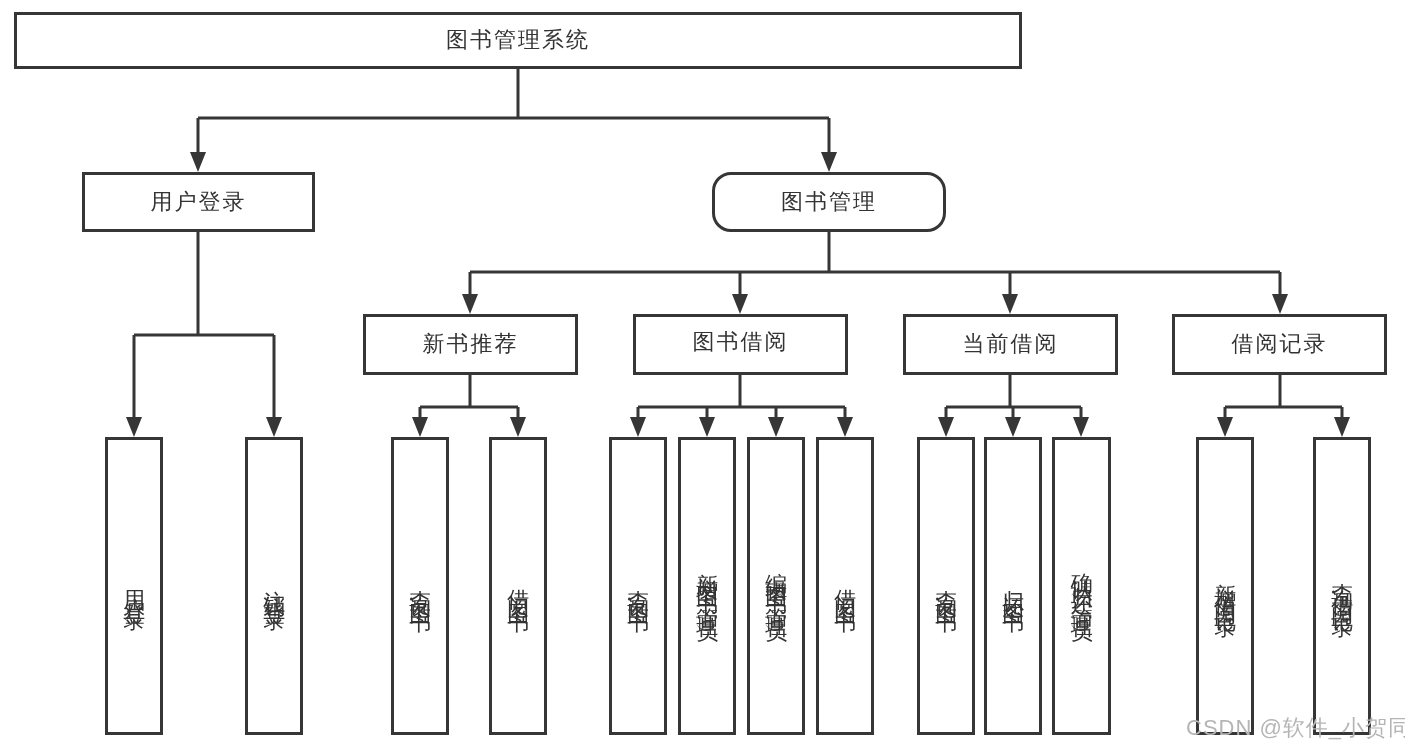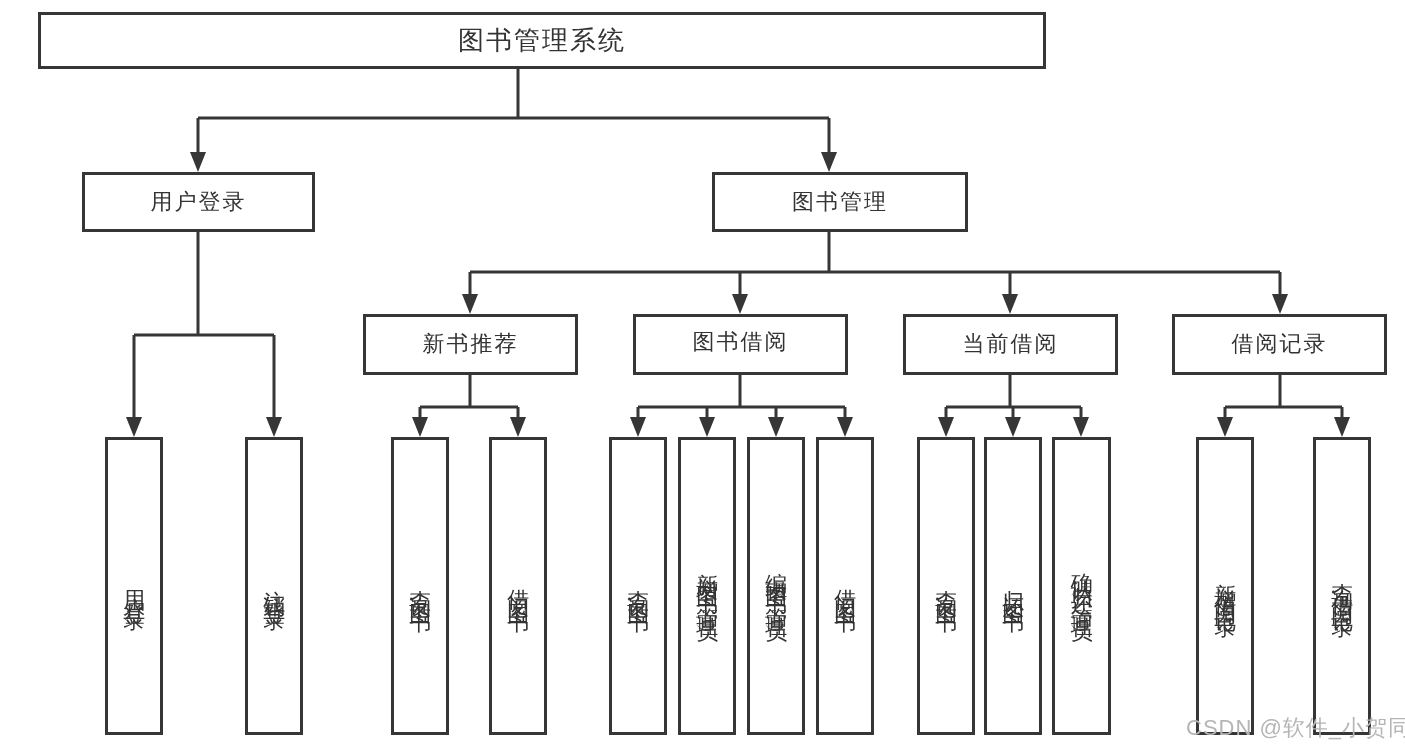--- a/index.html
+++ b/index.html
@@ -31,21 +31,21 @@
     border: 3px solid var(--line);
     color: var(--text);
     display: flex;
     align-items: center;
     justify-content: center;
     font-size: 22px;
     letter-spacing: 2px;
     text-align: center;
     line-height: 1.2;
   }
-  .box.root { font-size: 26px; margin-left: 24px; }
+  .box.root { font-size: 22px; }
   .box.v {
     writing-mode: vertical-rl;
     letter-spacing: 7px;
     font-size: 22px;
     padding: 6px 0;
   }
   .watermark {
     position: absolute;
     left: 1186px; top: 713px;
     font-size: 22px;
@@ -96,21 +96,21 @@
       <polygon points="1005,417 1021,417 1013,437"></polygon>
       <polygon points="1073,417 1089,417 1081,437"></polygon>
       <polygon points="1217,417 1233,417 1225,437"></polygon>
       <polygon points="1334,417 1350,417 1342,437"></polygon>
     </g>
   </svg>
 
   <div class="box root" style="left:14px; top:12px; width:1008px; height:57px;">图书管理系统</div>
 
   <div class="box" style="left:82px; top:172px; width:233px; height:60px;">用户登录</div>
-  <div class="box" style="left:712px; top:172px; width:256px; height:60px;">图书管理</div>
+  <div class="box" style="left:712px; top:172px; width:234px; height:60px;border-radius:19px;">图书管理</div>
 
   <div class="box" style="left:363px; top:314px; width:215px; height:61px;">新书推荐</div>
   <div class="box" style="left:633px; top:314px; width:215px; height:61px;font-family:Liberation Mono, monospace;">图书借阅</div>
   <div class="box" style="left:903px; top:314px; width:215px; height:61px;">当前借阅</div>
   <div class="box" style="left:1172px; top:314px; width:215px; height:61px;">借阅记录</div>
 
   <div class="box v" style="left:105px; top:437px; width:58px; height:298px;">用户登录</div>
   <div class="box v" style="left:245px; top:437px; width:58px; height:298px;">注销登录</div>
 
   <div class="box v" style="left:391px; top:437px; width:58px; height:298px;">查询图书</div>

